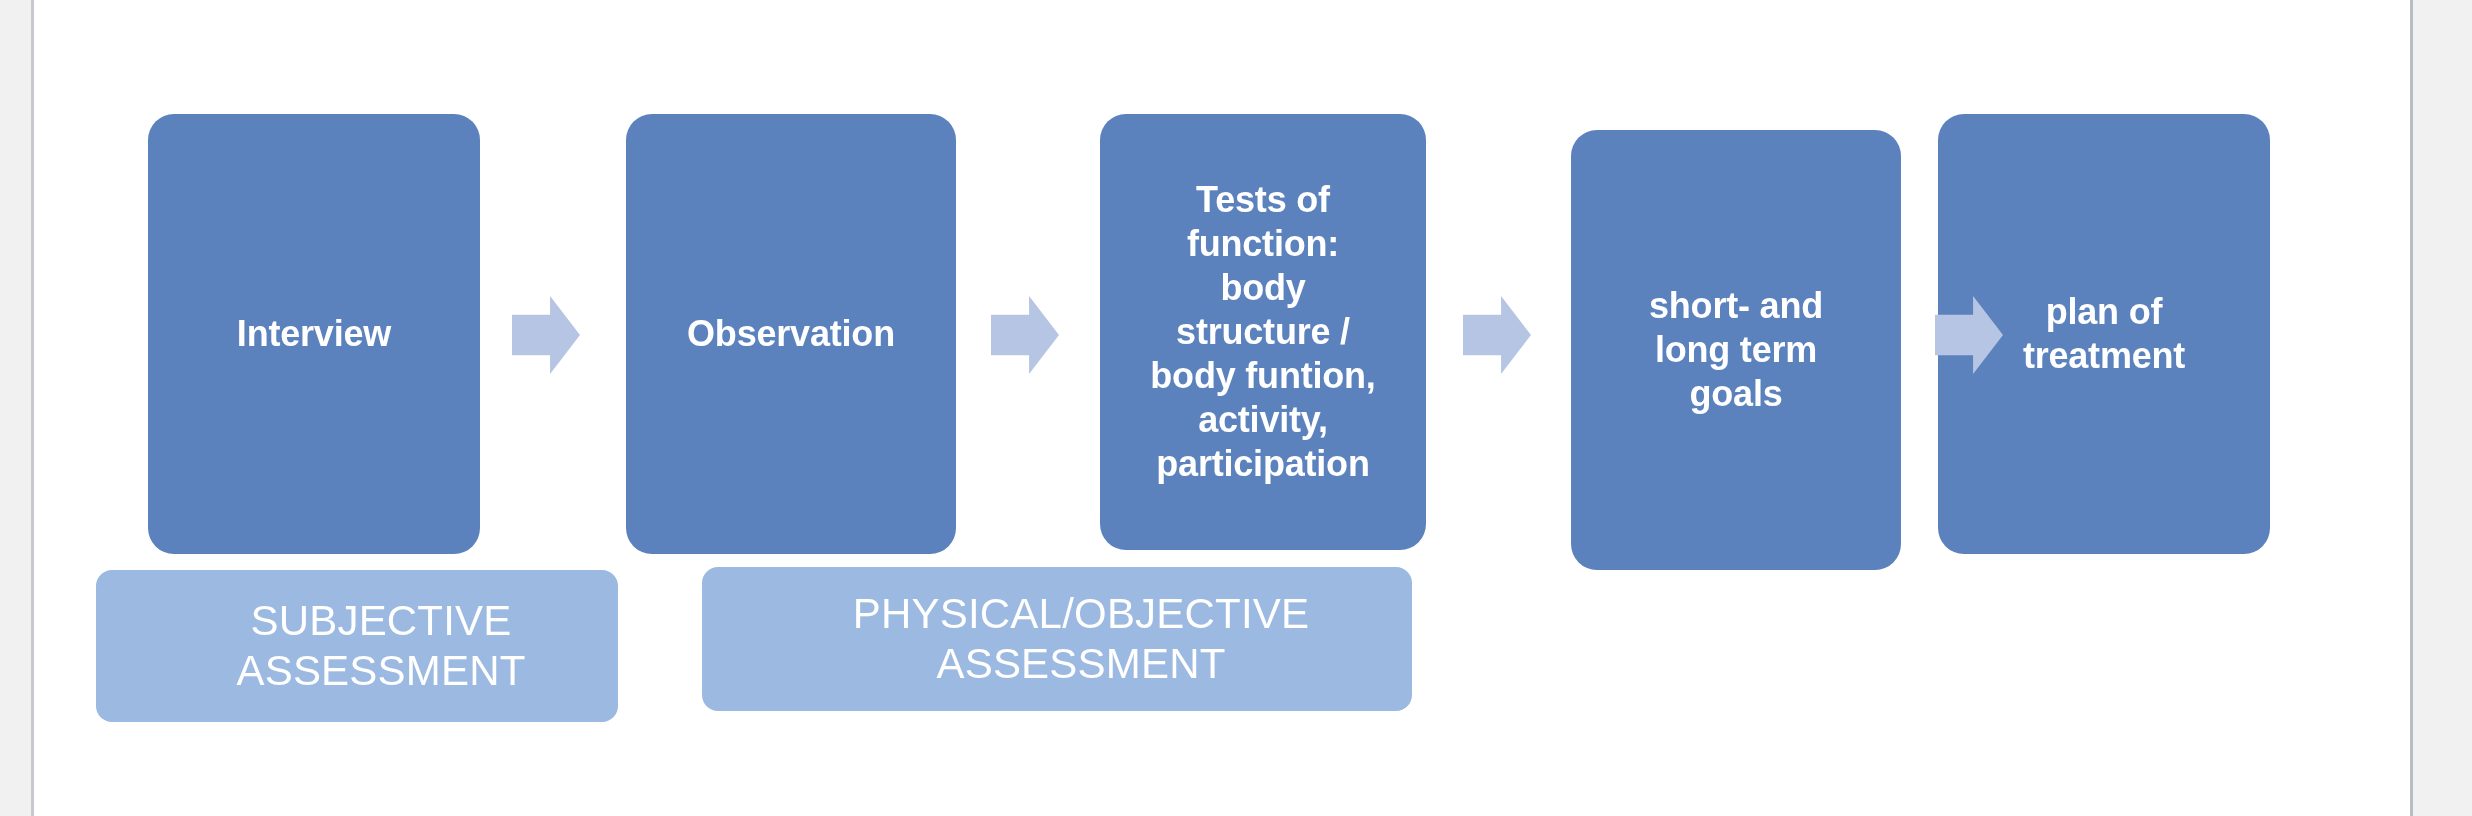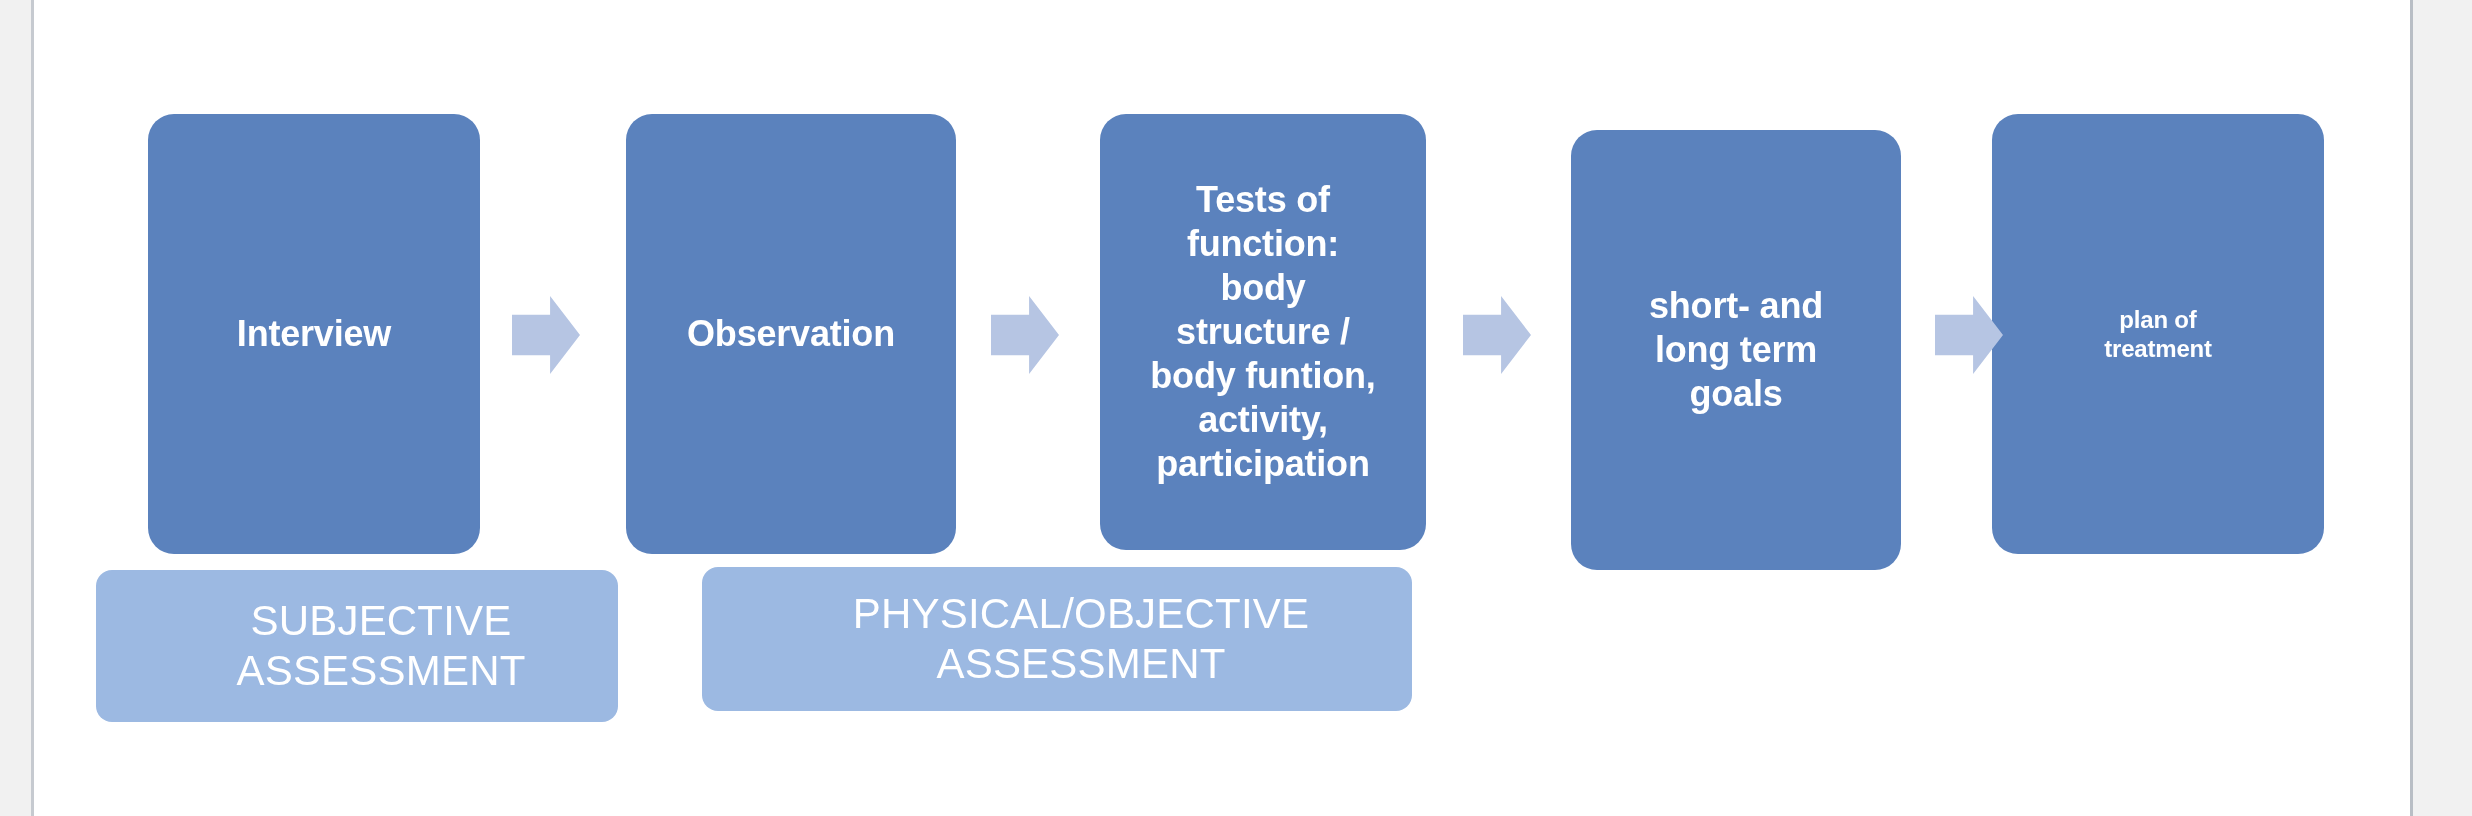--- a/index.html
+++ b/index.html
@@ -68,21 +68,21 @@
     width: 100%;
     padding: 0 8px;
     box-sizing: border-box;
     white-space: pre-line;
   }
 
   .step-1 { left: 114px;  top: 114px; width: 332px; height: 440px; font-size: 36px; }
   .step-2 { left: 592px;  top: 114px; width: 330px; height: 440px; font-size: 36px; }
   .step-3 { left: 1066px; top: 114px; width: 326px; height: 436px; font-size: 36px; }
   .step-4 { left: 1537px; top: 114px; width: 330px; height: 440px; font-size: 36px; margin-top: 16px; }
-  .step-5 { left: 1958px; top: 114px; width: 332px; height: 440px; font-size: 24px; }
+  .step-5 { left: 1904px; top: 114px; width: 332px; height: 440px; font-size: 36px; }
 
   
   .arrow {
     position: absolute;
     top: 296px;
     width: 68px;
     height: 78px;
     background: #b6c5e3;
     clip-path: polygon(0% 24%, 56% 24%, 56% 0%, 100% 50%, 56% 100%, 56% 76%, 0% 76%);
   }

